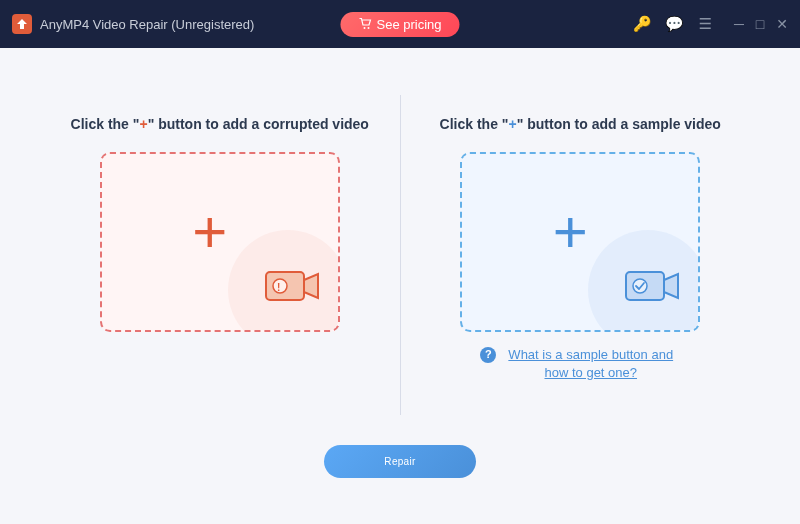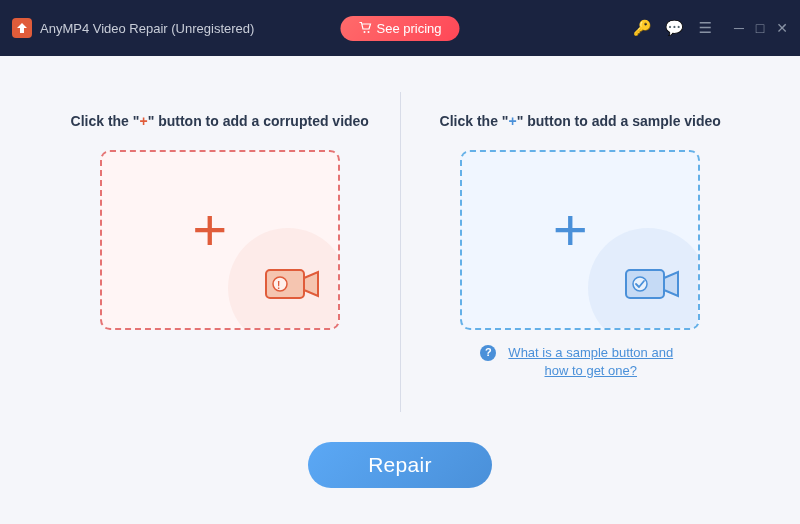--- a/index.html
+++ b/index.html
@@ -9,21 +9,21 @@
       font-family: 'Segoe UI', Arial, sans-serif;
       background: #1a2340;
       overflow: hidden;
       display: flex;
       flex-direction: column;
     }
 
     
     .title-bar {
       background: #1a2340;
-      height: 56px;
+      height: 48px;
       display: flex;
       align-items: center;
       padding: 0 12px;
       flex-shrink: 0;
       position: relative;
     }
     .title-bar-left {
       display: flex;
       align-items: center;
       gap: 8px;
@@ -237,21 +237,21 @@
 
     .repair-btn-container {
       margin-top: 30px;
     }
     .repair-btn {
       background: linear-gradient(135deg, #5ba8f5, #4a90d9);
       color: white;
       border: none;
       border-radius: 25px;
       padding: 11px 60px;
-      font-size: 21px;
+      font-size: 10px;
       cursor: pointer;
       font-weight: 500;
       letter-spacing: 0.3px;
     }
   </style>
 </head>
 <body>
 
 <div class="title-bar">
   <div class="title-bar-left">

